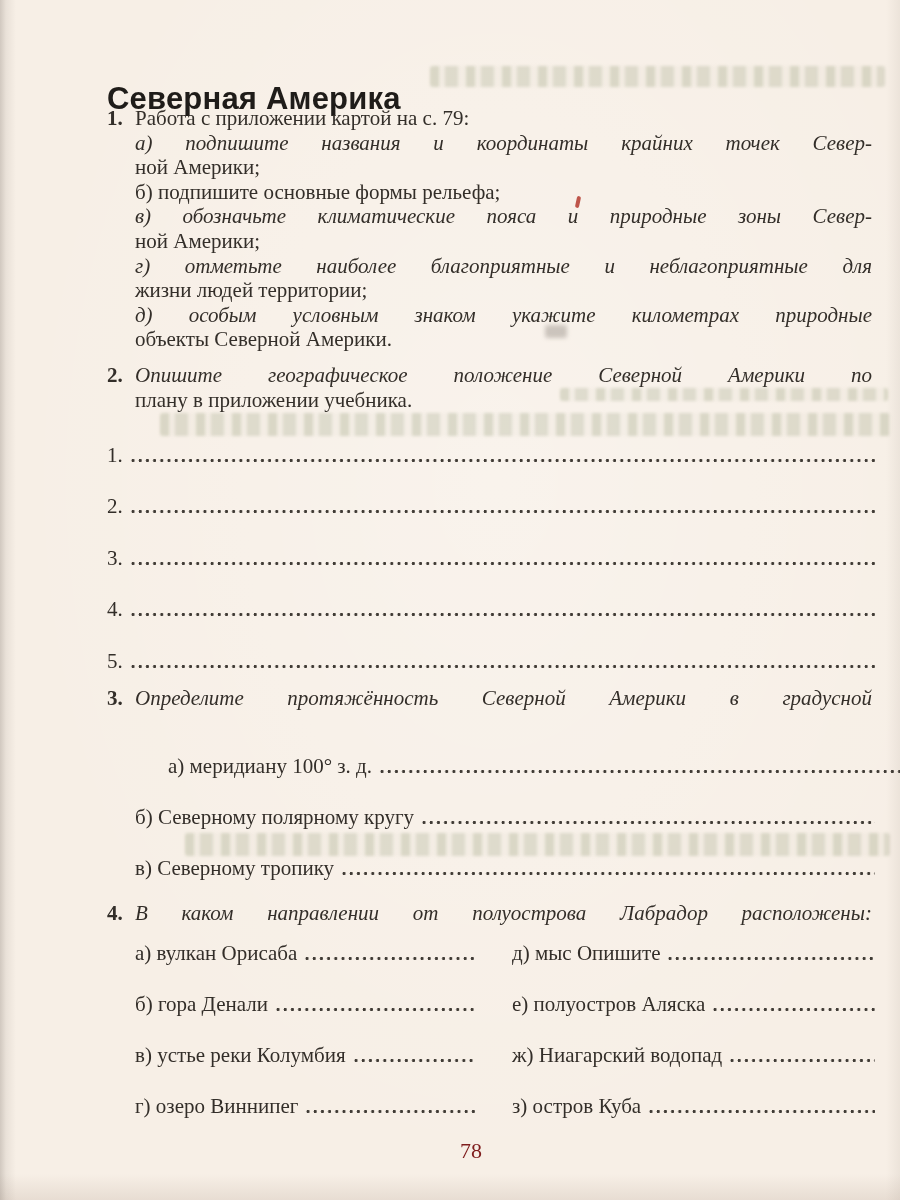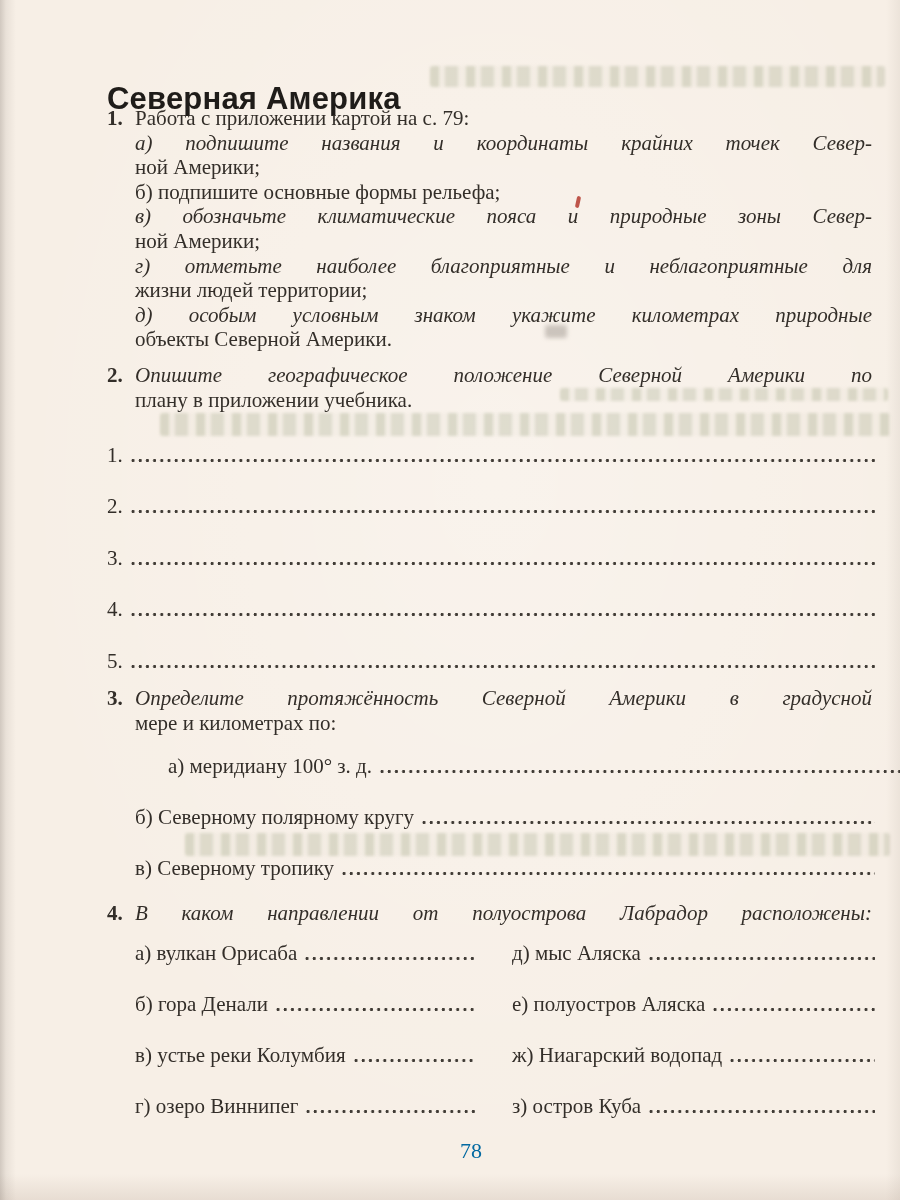--- a/index.html
+++ b/index.html
@@ -34,21 +34,21 @@
   .fillrow{position:absolute;display:flex;align-items:baseline;height:24px;}
   .fillrow .lbl{font-size:21px;line-height:24px;white-space:nowrap;flex:0 0 auto;}
   .dotfill{
     flex:1 1 auto;height:9px;align-self:flex-end;
     margin:0 0 2px 7px;
     background-image:radial-gradient(circle at 3px 4.5px, #403b35 1.35px, rgba(0,0,0,0) 1.8px);
     background-size:7.2px 9px;background-repeat:repeat-x;
   }
   .pageno{
     position:absolute;left:0;right:0;top:1138px;text-align:center;
-    font-size:22px;margin-left:42px;color:#0369a1;
+    font-size:22px;margin-left:42px;color:#7f1d1d;
   }
   
   .ghost{
     position:absolute;pointer-events:none;border-radius:3px;
     background:repeating-linear-gradient(90deg,
       rgba(148,156,118,.30) 0px, rgba(148,156,118,.30) 9px,
       rgba(148,156,118,.05) 9px,  rgba(148,156,118,.05) 15px,
       rgba(139,148,112,.24) 15px, rgba(139,148,112,.24) 28px,
       rgba(148,156,118,.04) 28px, rgba(148,156,118,.04) 36px);
     filter:blur(1.6px);
@@ -120,21 +120,20 @@
 </div>
 <div class="fillrow" style="left:107px;top:649px;width:770px;">
   <span class="lbl">5.</span>
   <div class="dotfill"></div>
 </div>
 
 <div class="ex" style="top:686px;">
   <span class="num">3.</span>
   <div class="body">
     <div class="ln j">Определите протяжённость Северной Америки в градусной</div>
-    <div class="ln">мере и километрах по:</div>
   </div>
 </div>
 
 <div class="fillrow" style="left:135px;top:754px;width:740px;margin-left:33px;">
   <span class="lbl">а) меридиану 100° з. д.</span>
   <div class="dotfill"></div>
 </div>
 <div class="fillrow" style="left:135px;top:805px;width:740px;">
   <span class="lbl">б) Северному полярному кругу</span>
   <div class="dotfill"></div>
@@ -162,21 +161,21 @@
 <div class="fillrow" style="left:135px;top:1043px;width:340px;font-family:Liberation Serif, serif;">
   <span class="lbl">в) устье реки Колумбия</span>
   <div class="dotfill"></div>
 </div>
 <div class="fillrow" style="left:135px;top:1094px;width:340px;">
   <span class="lbl">г) озеро Виннипег</span>
   <div class="dotfill"></div>
 </div>
 
 <div class="fillrow" style="left:512px;top:941px;width:363px;">
-  <span class="lbl">д) мыс Аляска</span>
+  <span class="lbl">д) мыс Опишите</span>
   <div class="dotfill"></div>
 </div>
 <div class="fillrow" style="left:512px;top:992px;width:363px;">
   <span class="lbl">е) полуостров Аляска</span>
   <div class="dotfill"></div>
 </div>
 <div class="fillrow" style="left:512px;top:1043px;width:363px;">
   <span class="lbl">ж) Ниагарский водопад</span>
   <div class="dotfill"></div>
 </div>

